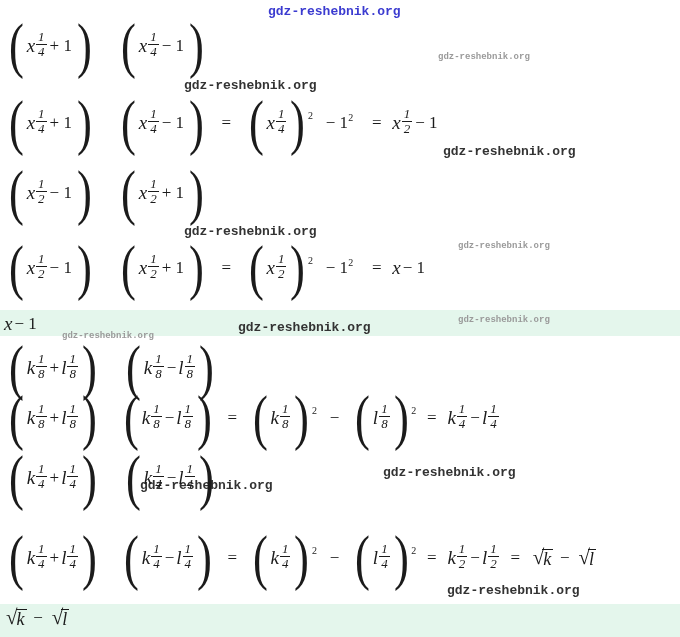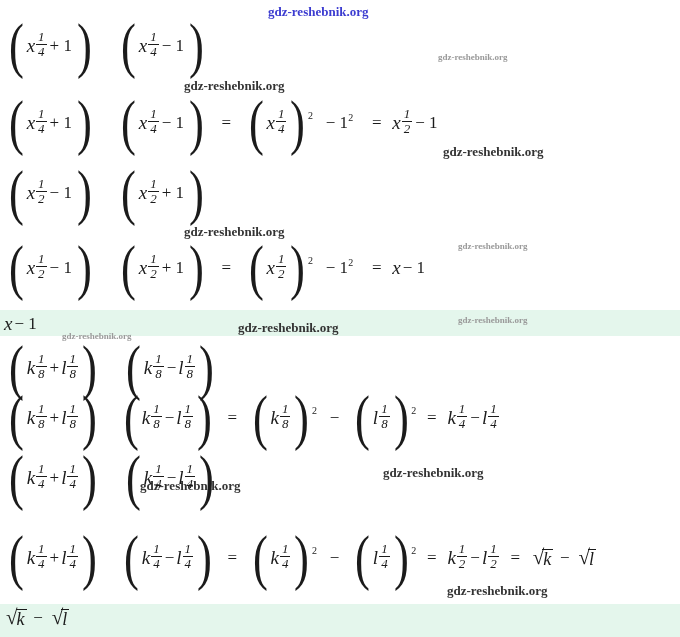--- a/index.html
+++ b/index.html
@@ -15,21 +15,21 @@
     overflow: hidden;
   }
   .page {
     position: relative;
     width: 680px;
     height: 637px;
   }
   
   .wm {
     position: absolute;
-    font-family: Liberation Serif, serif;
+    font-family: Liberation Mono, monospace;
     white-space: nowrap;
     pointer-events: none;
   }
   .wm-title {
     color: #3b3bd0;
     font-size: 13px;
     font-weight: bold;
     letter-spacing: 0px;
   }
   .wm-grey-small {

